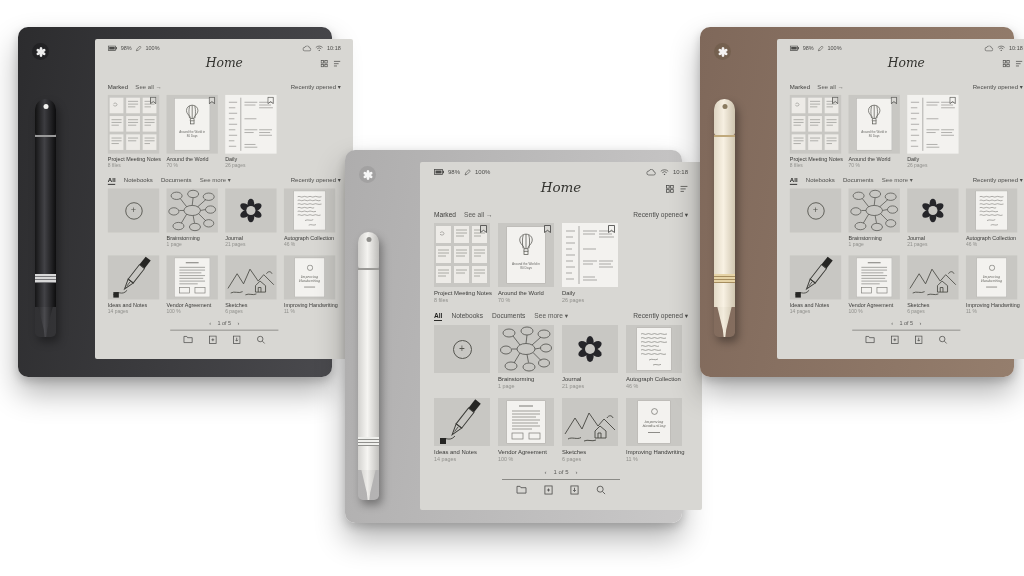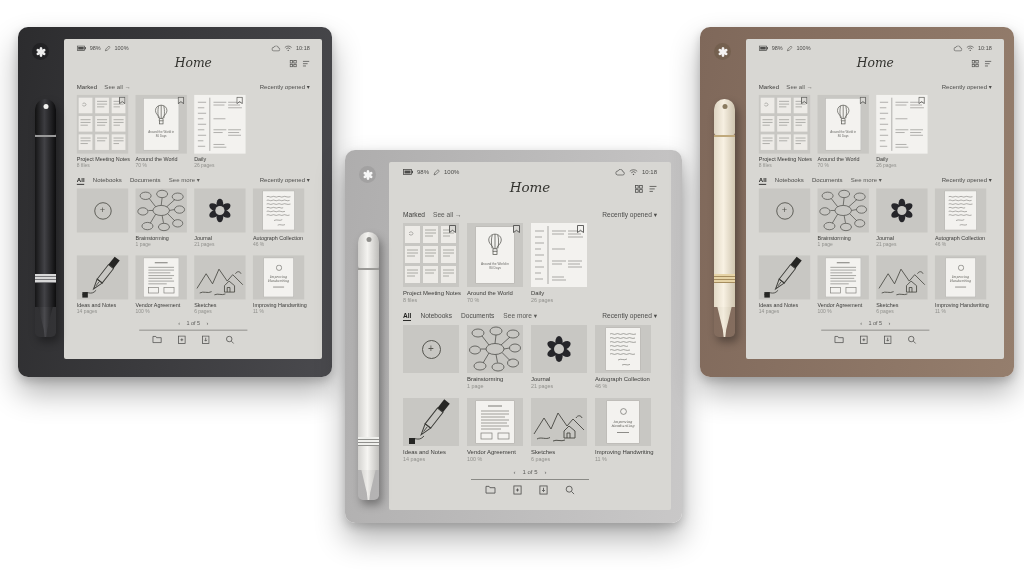--- a/index.html
+++ b/index.html
@@ -9,21 +9,21 @@
   
   .tablet{position:absolute;border-radius:10px;
           box-shadow:0 16px 30px rgba(0,0,0,.30), 0 4px 10px rgba(0,0,0,.18);}
   .tablet--black{left:18px;top:27px;width:314px;height:350px;
           background:linear-gradient(100deg,#2c2c2e,#4a4a4e);}
   .tablet--silver{left:345px;top:150px;width:337px;height:373px;
           background:linear-gradient(100deg,#aeadad,#c9c8c8);}
   .tablet--brown{left:700px;top:27px;width:314px;height:350px;
           background:linear-gradient(100deg,#7f685a,#957e6d);}
 
-  .screen-outer{position:absolute;background:#d8d7d3;overflow:hidden;border-radius:2px;}
+  .screen-outer{position:absolute;background:#d8d7d3;overflow:hidden;border-radius:2px;margin-left:31px;}
   .tablet--black .screen-outer,.tablet--brown .screen-outer{left:46px;top:12px;width:258px;height:320px;}
   .tablet--silver .screen-outer{left:44px;top:12px;width:282px;height:348px;}
   .screen{width:282px;height:348px;color:#3f3f3d;}
   .tablet--black .screen,.tablet--brown .screen{transform:scale(0.917);transform-origin:0 0;}
 
   
   .emblem{position:absolute;left:14px;top:16px;width:17px;height:17px;border-radius:50%;
           display:flex;align-items:center;justify-content:center;}
   .tablet--black .emblem{background:#222224;}
   .tablet--silver .emblem{background:#a2a1a1;}

